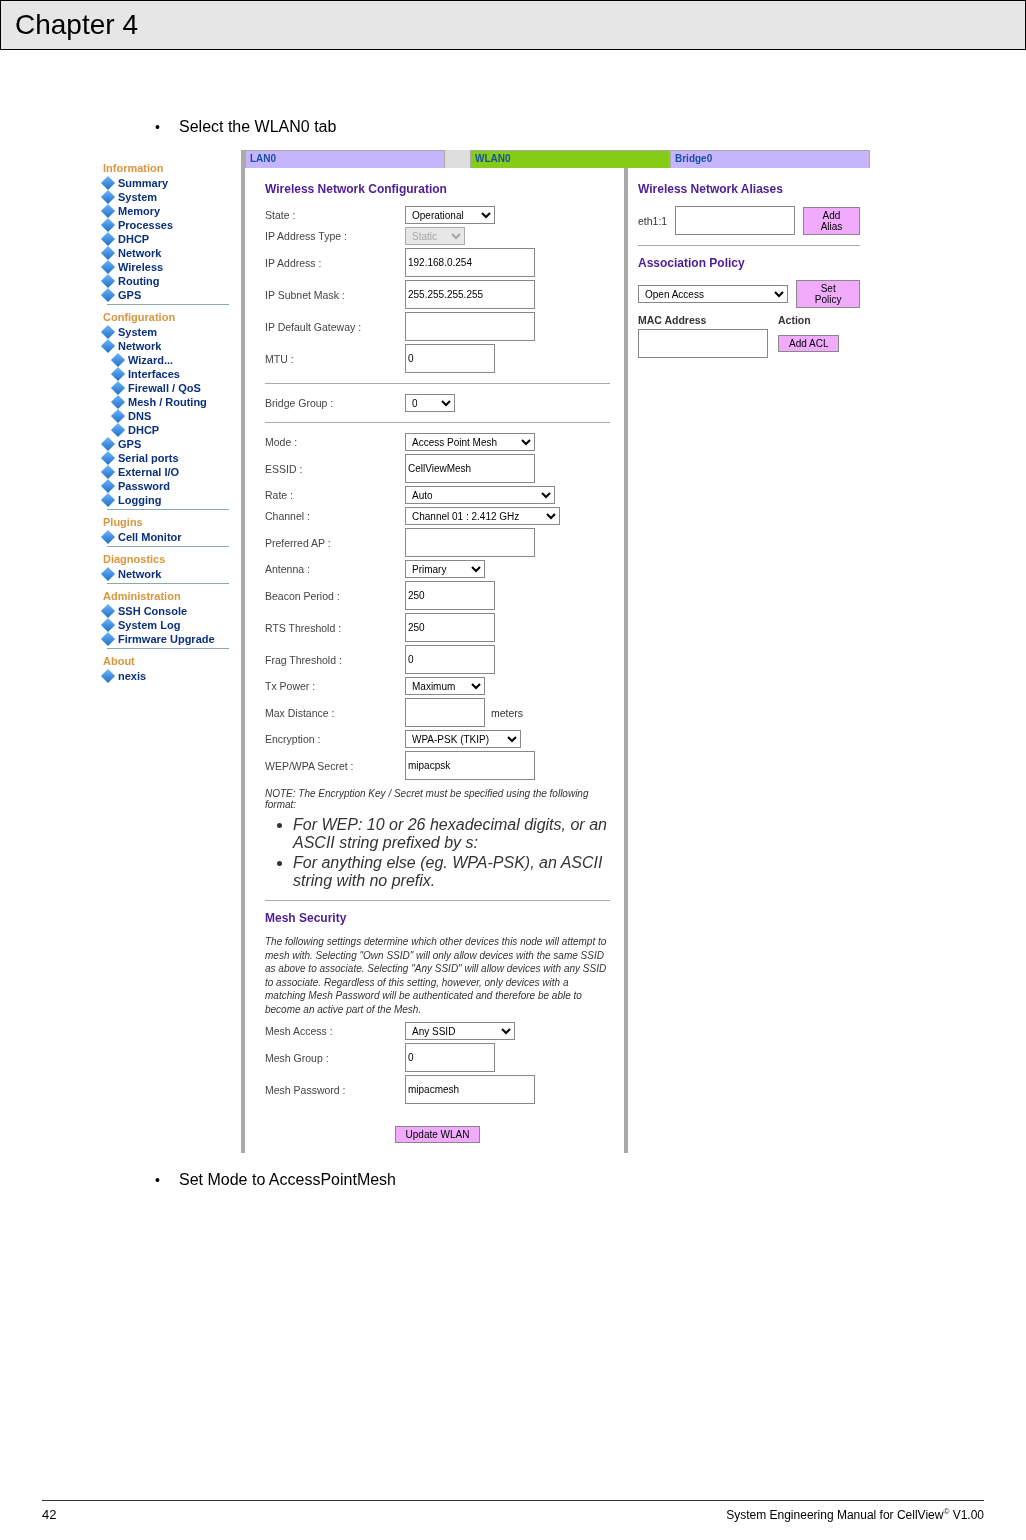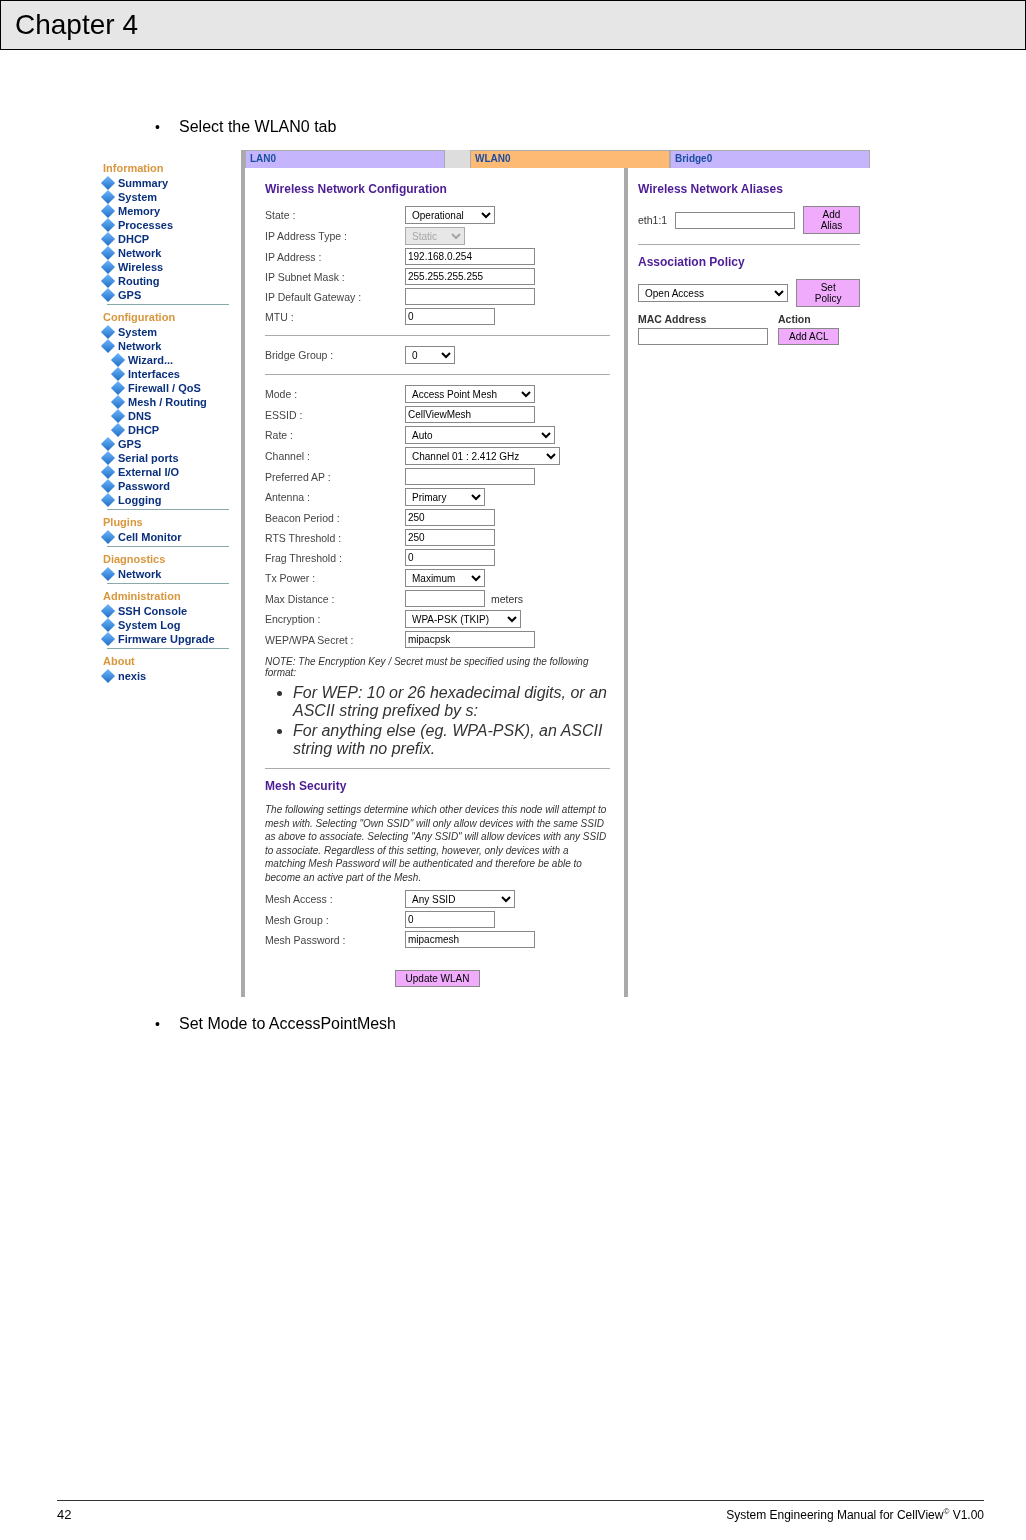--- a/index.html
+++ b/index.html
@@ -14,39 +14,39 @@
   .side { width:160px; background:#fff; padding:6px 6px; font-family:Verdana, Arial, sans-serif; font-size:11px; border-right:4px solid #aaa; }
   .side .section-title { color:#d9963d; font-weight:bold; margin:6px 0 2px 2px; font-size:11px; }
   .side hr { border:0; border-top:1px solid #8aa; margin:2px 6px 4px 6px; }
   .side .item { display:flex; align-items:center; padding:1px 0; color:#0a307d; font-weight:bold; }
   .side .item.sub { padding-left:10px; }
   .side .diamond { width:10px; height:10px; display:inline-block; margin:0 5px 0 2px; transform:rotate(45deg); background:linear-gradient(135deg,#6fb5ff 0%, #1e6fc4 100%); border:0; }
   
   .mainp { flex:1; background:#fff; }
   .tabbar { display:flex; background:#ddd; height:18px; font-family:Verdana,Arial,sans-serif; font-size:10px; }
   .tabbar .tab { background:#c4b5fd; border:1px solid #aaa; border-bottom:none; padding:2px 4px; font-weight:bold; color:#1a4fa0; margin-right:0; width:200px; box-sizing:border-box; }
-  .tabbar .tab.active { background:#fdba74; color:#1a4fa0; font-weight:bold;margin-left:25px; }
+  .tabbar .tab.active { background:#84cc16; color:#1a4fa0; font-weight:bold;margin-left:25px; }
   .cols { display:flex; }
   .colA { width:345px; border-right:4px solid #aaa; padding:14px 14px 10px 20px; font-family:Verdana,Arial,sans-serif; font-size:10.5px; color:#333; }
   .colB { flex:1; padding:14px 10px; font-family:Verdana,Arial,sans-serif; font-size:10.5px; color:#333; }
   .h { font-weight:bold; color:#4c1d95; font-size:12px; margin-bottom:10px; }
   .row { display:flex; align-items:center; margin:3px 0; }
   .row label { width:140px; color:#444; }
   input.text, select.sel { border:1px solid #888; background:#fff; font-family:Verdana,Arial,sans-serif; font-size:10px; padding:1px 2px; box-sizing:border-box; }
-  input.text { width:130px; height:17px; }
+  input.text { width:130px; height:29px; }
   select.sel { height:18px; }
   .btn { background:#f0abfc; border:1px solid #888; font-family:Verdana,Arial,sans-serif; font-size:10px; padding:2px 10px; }
   .hrule { border:0; border-top:1px solid #aaa; margin:10px 0; }
   .note { font-style:italic; color:#333; font-size:10px; margin-top:8px; }
   .note ul { margin:6px 0 0 28px; padding:0; }
   .note ul li { font-size:16px; margin-bottom:2px; }
   .mesh-desc { font-style:italic; color:#333; font-size:10px; line-height:1.35; }
   .center { text-align:center; margin-top:22px; }
   .colB .rowB { display:flex; align-items:center; margin:3px 0; }
-  .footer { position:absolute; bottom:18px; left:15px; right:0; padding:0 42px; }
+  .footer { position:absolute; bottom:18px; left:0; right:0; padding:0 42px; }
   .footer .line { border-top:1px solid #333; margin-bottom:6px; }
   .footer .txt { display:flex; justify-content:space-between; font-family:Arial; font-size:13px; }
   .footer .right { font-family:Arial; font-size:12px; }
   .footer .right sup { font-size:8px; }
 </style>
 </head>
 <body>
 
 <div class="page">
   <div class="chapter-bar">Chapter 4</div>

